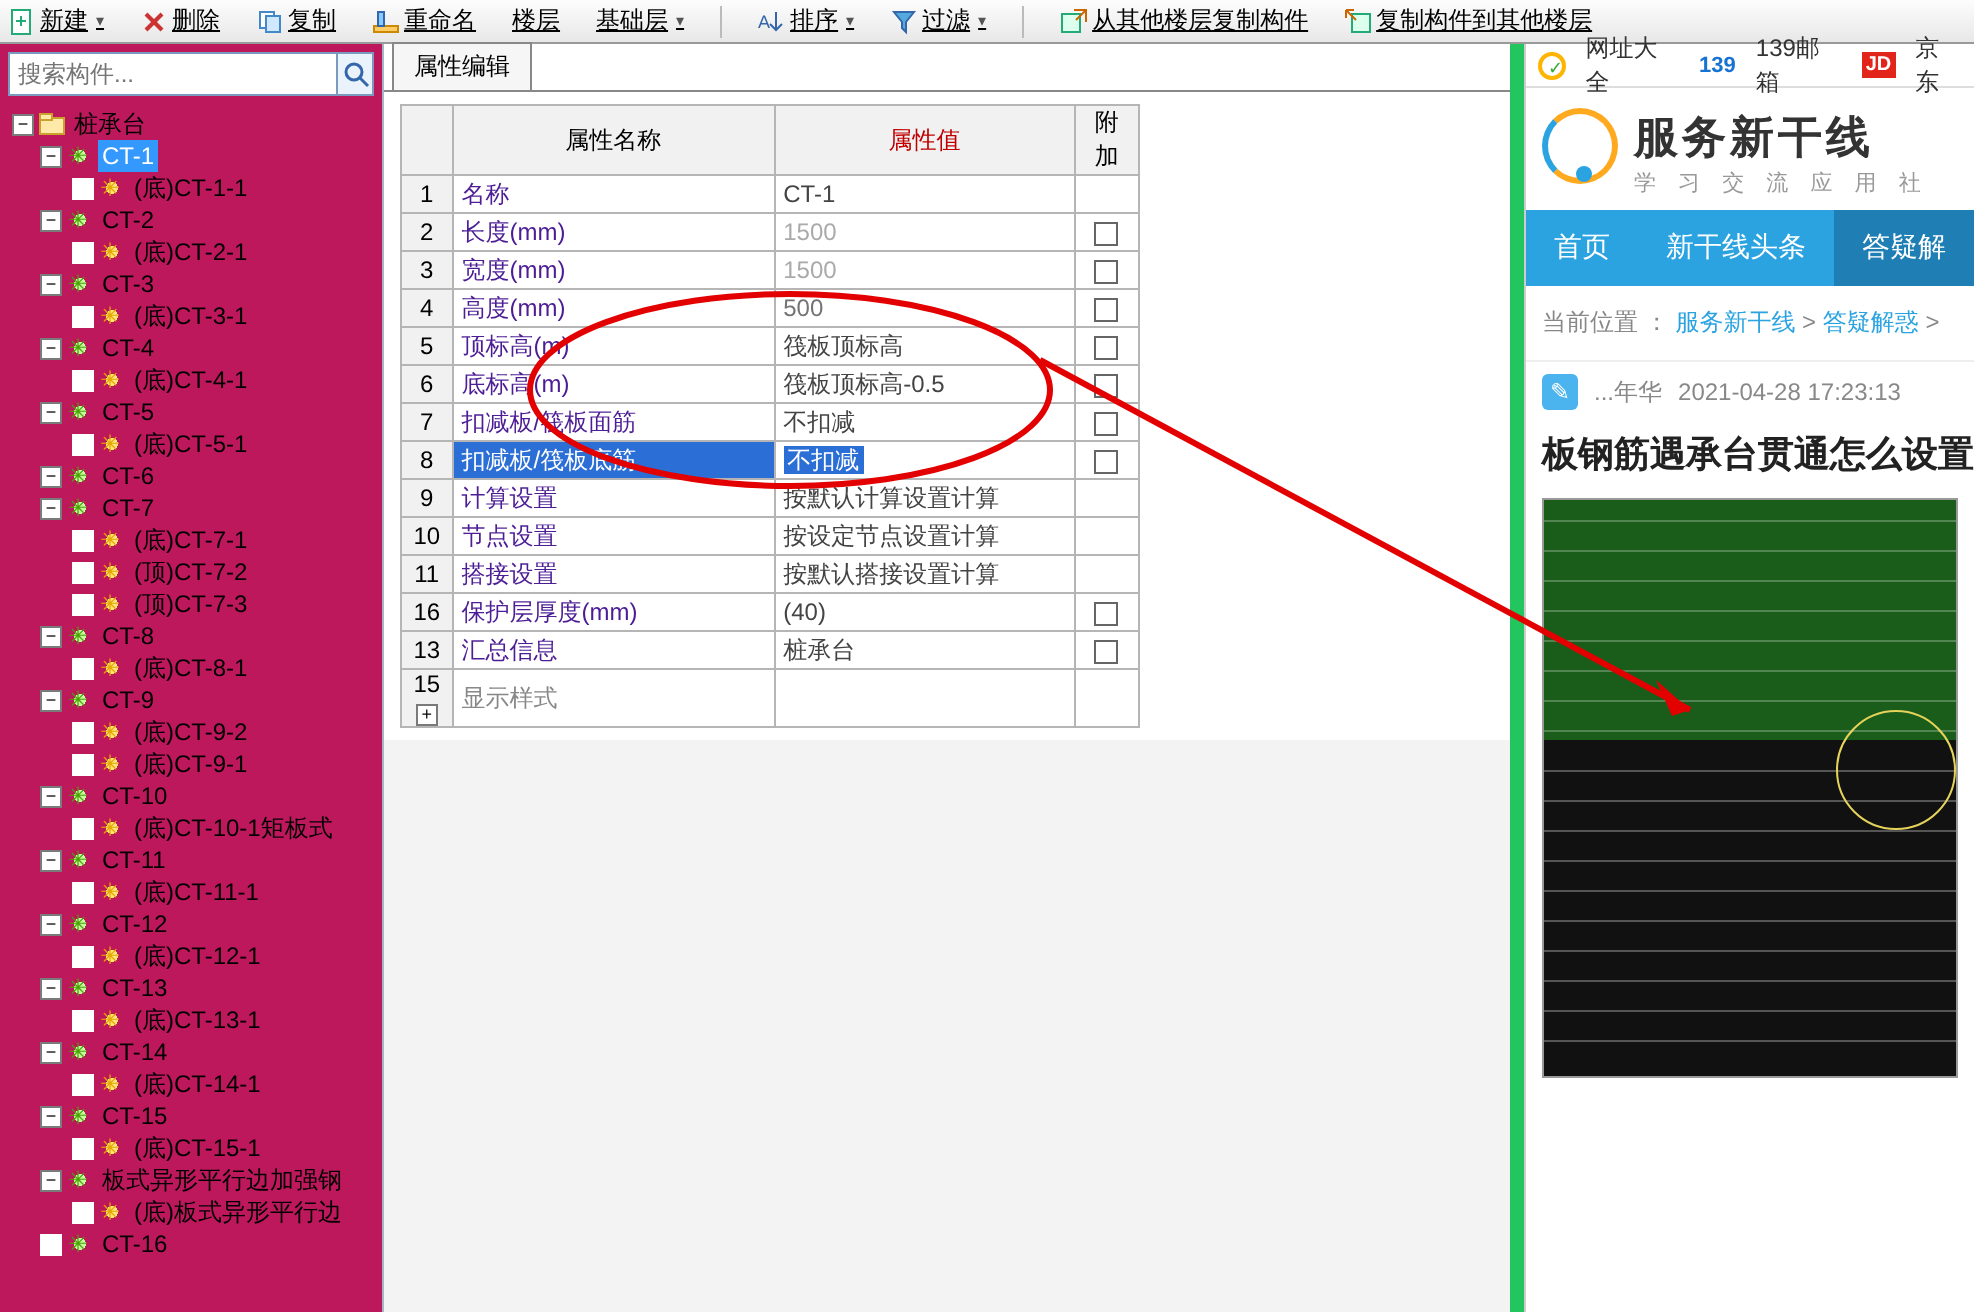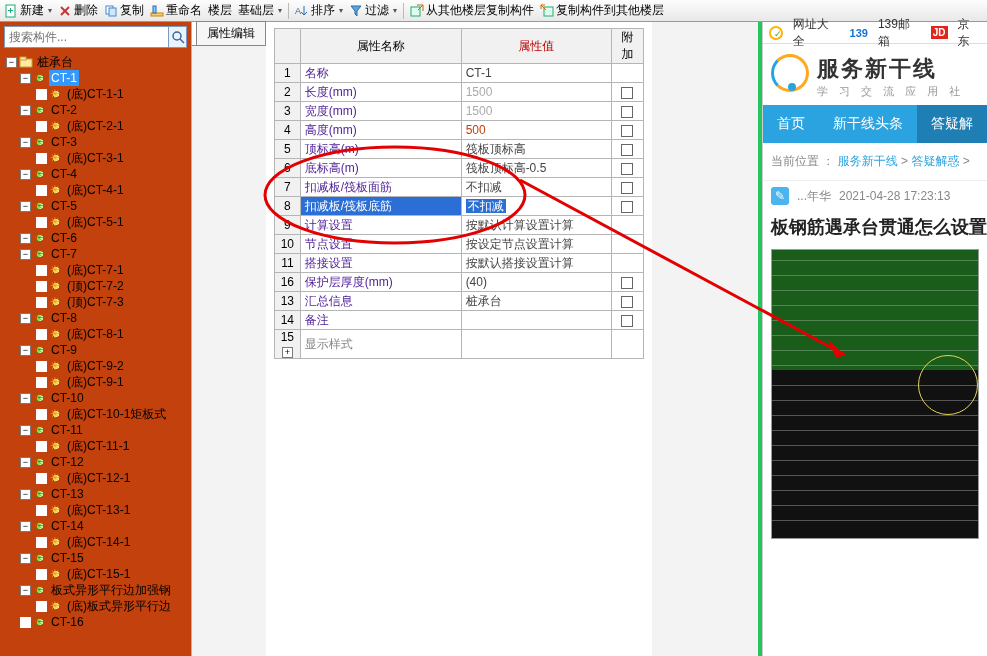--- a/index.html
+++ b/index.html
@@ -14,49 +14,50 @@
     height: 656px;
     position: relative;
   }
   .toolbar {
     display: flex;
     align-items: center;
     height: 22px;
     padding: 0 4px;
     border-bottom: 1px solid #999;
     background: linear-gradient(#fdfdfd,#e8e8e8);
-    gap: 6px;
+    gap: 18px;
     white-space: nowrap;
+    text-decoration: underline;
   }
   .toolbar .btn { display: inline-flex; align-items: center; gap: 2px; color: #000; }
   .toolbar .ico { width: 14px; height: 14px; display: inline-block; }
   .vsep { width:1px; height:16px; background:#bbb; }
   .dropdown-arrow { font-size: 8px; color:#555; margin-left:2px;}
   .main { display: flex; height: calc(100% - 22px); }
   
-  .left-pane { width: 192px; border-right: 1px solid #a7b6c7; background:#c2410c; display:flex; flex-direction:column; }
+  .left-pane { width: 192px; border-right: 1px solid #a7b6c7; background:#be185d; display:flex; flex-direction:column; }
   .searchbox { display:flex; border:1px solid #7a9bbf; margin:4px; height:22px; }
   .searchbox input { flex:1; border:none; outline:none; font-size:12px; padding:0 4px; color:#888;}
   .searchbox .sbtn { width:22px; display:flex; align-items:center; justify-content:center; background:#eaf2fb; border-left:1px solid #7a9bbf;}
   .tree { flex:1; overflow:auto; padding: 2px 0 2px 2px; }
   .tree-node { display:flex; align-items:center; height:16px; line-height:16px; white-space:nowrap; }
   .twisty { width:11px; height:11px; border:1px solid #7a7a7a; display:inline-flex; align-items:center; justify-content:center; font-size:9px; margin-right:2px; background:#fff; color:#000; line-height:1;}
   .twisty.blank { border:none; }
   .node-ico { width:14px; height:14px; display:inline-block; margin-right:2px; position:relative;}
   .node-ico.orange { background: radial-gradient(circle at 50% 50%, #ffe27a 0 3px, transparent 3px); }
   .node-ico.orange::before { content:"✳"; position:absolute; top:-1px; left:1px; font-size:12px; color:#e6a800;}
   .node-ico.green { background: radial-gradient(circle at 50% 50%, #c5f7a0 0 3px, transparent 3px);}
   .node-ico.green::before { content:"✳"; position:absolute; top:-1px; left:1px; font-size:12px; color:#4aa500;}
   .node-label { padding:0 2px; }
   .node-label.sel { background:#3399ff; color:#fff; }
   .indent-0 { padding-left: 4px; }
   .indent-1 { padding-left: 18px; }
   .indent-2 { padding-left: 34px; }
   
-  .mid-pane { flex:1; min-width:0; border-right:4px solid #22c55e; background:#f3f3f3; display:flex; flex-direction:row;}
+  .mid-pane { flex:1; min-width:0; border-right:7px solid #22c55e; background:#f3f3f3; display:flex; flex-direction:column;}
   .tab-strip { height:24px; display:flex; align-items:flex-end; padding-left:4px; border-bottom:1px solid #888; background:#fff;}
   .tab { border:1px solid #888; border-bottom:none; background:#f6f6f6; padding:3px 10px; font-size:12px;}
   .grid-wrap { padding:6px 8px; background:#fff; }
   table.grid { border-collapse:collapse; width: 370px; }
   table.grid th, table.grid td { border:1px solid #b5b5b5; height:19px; padding:0 4px; font-size:12px; text-align:left; vertical-align:middle;}
   table.grid th { background:#f1f1f1; font-weight:normal; text-align:center;}
   table.grid th.val { color:#c00000; }
   table.grid .rownum { width:24px; text-align:center; background:#f1f1f1; color:#000;}
   table.grid .name { width:150px; color:#4c1d95; }
   table.grid .val { width:140px; color:#444;}
@@ -413,21 +414,21 @@
             </tr>
             <tr>
               <td class="rownum">3</td>
               <td class="name">宽度(mm)</td>
               <td class="val" style="color: rgb(170, 170, 170);">1500</td>
               <td class="add"><span class="chk"></span></td>
             </tr>
             <tr>
               <td class="rownum">4</td>
               <td class="name">高度(mm)</td>
-              <td class="val" style="color: #c2410c;">500</td>
+              <td class="val" style="color: #737373;">500</td>
               <td class="add"><span class="chk"></span></td>
             </tr>
             <tr>
               <td class="rownum">5</td>
               <td class="name">顶标高(m)</td>
               <td class="val">筏板顶标高</td>
               <td class="add"><span class="chk"></span></td>
             </tr>
             <tr>
               <td class="rownum">6</td>
@@ -468,26 +469,20 @@
             <tr>
               <td class="rownum">16</td>
               <td class="name">保护层厚度(mm)</td>
               <td class="val">(40)</td>
               <td class="add"><span class="chk"></span></td>
             </tr>
             <tr>
               <td class="rownum">13</td>
               <td class="name">汇总信息</td>
               <td class="val">桩承台</td>
-              <td class="add"><span class="chk"></span></td>
-            </tr>
-            <tr>
-              <td class="rownum">14</td>
-              <td class="name">备注</td>
-              <td class="val"></td>
               <td class="add"><span class="chk"></span></td>
             </tr>
             <tr>
               <td class="rownum"><span> 15</span><span class="twisty" style="margin-right: 0px;">+</span></td>
               <td class="name" style="color: rgb(136, 136, 136);">显示样式</td>
               <td class="val"></td>
               <td class="add"></td>
             </tr>
           </tbody>
       </table>

